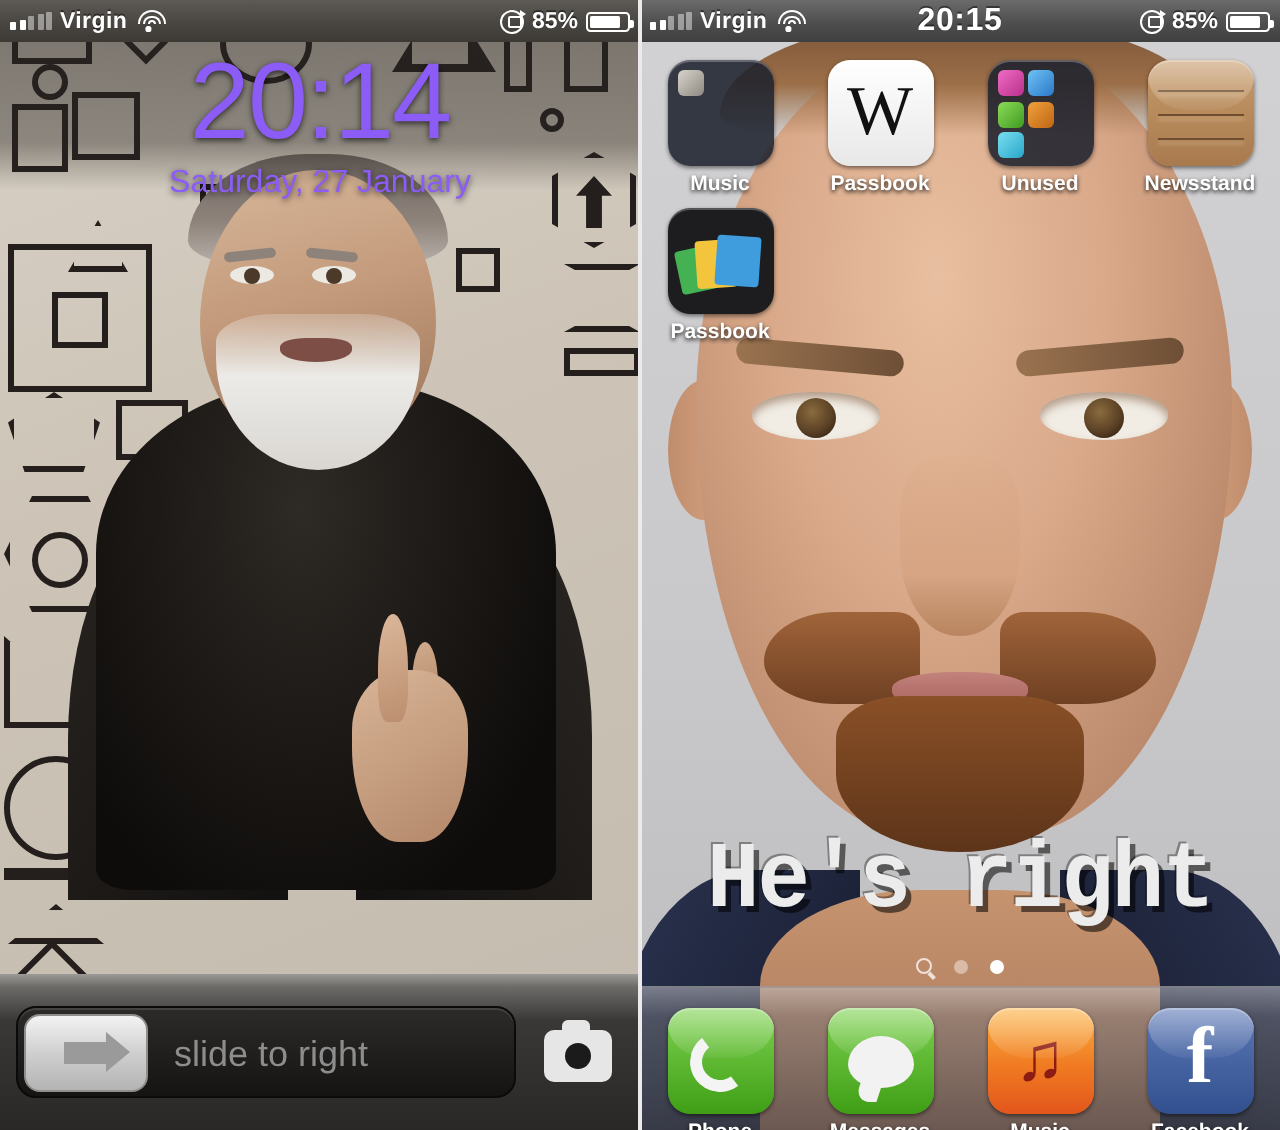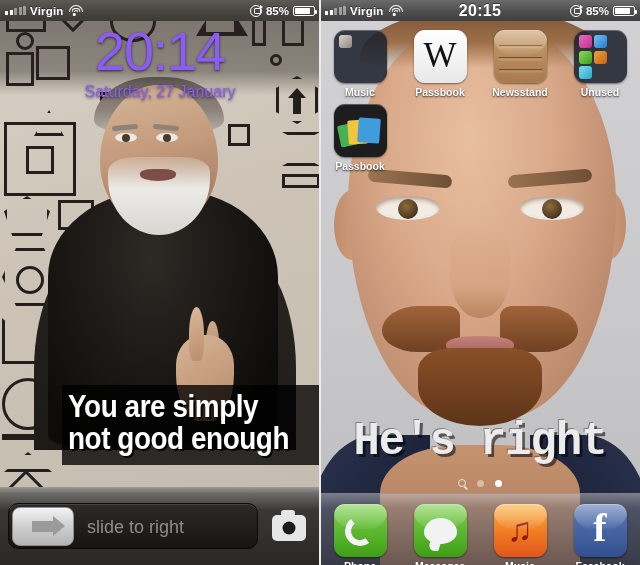--- a/index.html
+++ b/index.html
@@ -294,24 +294,20 @@
             <i></i>
           </span>
       </span>
     </div>
 
     <div class="clock">
       <div class="t">20:14</div>
       <div class="d">Saturday, 27 January</div>
     </div>
 
-    <div class="memeband">
-      <div class="line">You are simply</div>
-      <div class="line">not good enough</div>
-    </div>
 
     <div class="lockbottom">
       <div class="slider">
         <div class="knob">
           <span class="arrow"></span>
         </div>
         <div class="slidetxt">slide to right</div>
       </div>
       <div class="camera"></div>
     </div>
@@ -378,42 +374,42 @@
         </div>
 
         <div class="app">
           <div class="icon ic-wiki">
             <span>W</span>
           </div>
           <div class="lbl">Passbook</div>
         </div>
 
         <div class="app">
+          <div class="icon folder">
+            <span class="mini" style="background:linear-gradient(135deg,#f06cc4,#b8308c)"></span>
+            <span class="mini" style="background:linear-gradient(135deg,#6fc2f5,#2a79c9)"></span>
+            <span class="mini" style="background:linear-gradient(135deg,#8ddb57,#3f9b22)"></span>
+            <span class="mini" style="background:linear-gradient(135deg,#f0a13c,#c06514)"></span>
+            <span class="mini" style="background:linear-gradient(135deg,#79dff0,#2aa6c9)"></span>
+          </div>
+          <div class="lbl">Unused</div>
+        </div>
+
+        <div class="app">
           <div class="icon ic-news">
             <div class="gloss"></div>
             <div class="shelfgap"></div>
               <div class="shelf"></div>
             <div class="shelfgap"></div>
               <div class="shelf"></div>
             <div class="shelfgap"></div>
               <div class="shelf"></div>
           </div>
           <div class="lbl">Newsstand</div>
         </div>
-
-        <div class="app">
-          <div class="icon folder">
-            <span class="mini" style="background:linear-gradient(135deg,#f06cc4,#b8308c)"></span>
-            <span class="mini" style="background:linear-gradient(135deg,#6fc2f5,#2a79c9)"></span>
-            <span class="mini" style="background:linear-gradient(135deg,#8ddb57,#3f9b22)"></span>
-            <span class="mini" style="background:linear-gradient(135deg,#f0a13c,#c06514)"></span>
-            <span class="mini" style="background:linear-gradient(135deg,#79dff0,#2aa6c9)"></span>
-          </div>
-          <div class="lbl">Unused</div>
-        </div>
       </div>
 
       <div class="approw">
         <div class="app">
           <div class="icon ic-pass">
             <span class="card c1"></span>
               <span class="card c2"></span>
               <span class="card c3"></span>
           </div>
           <div class="lbl">Passbook</div>

